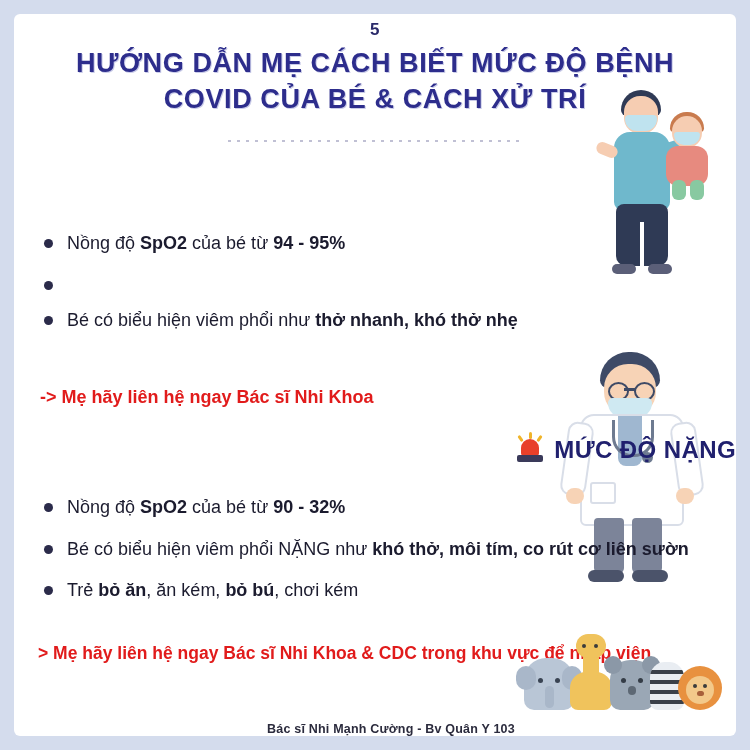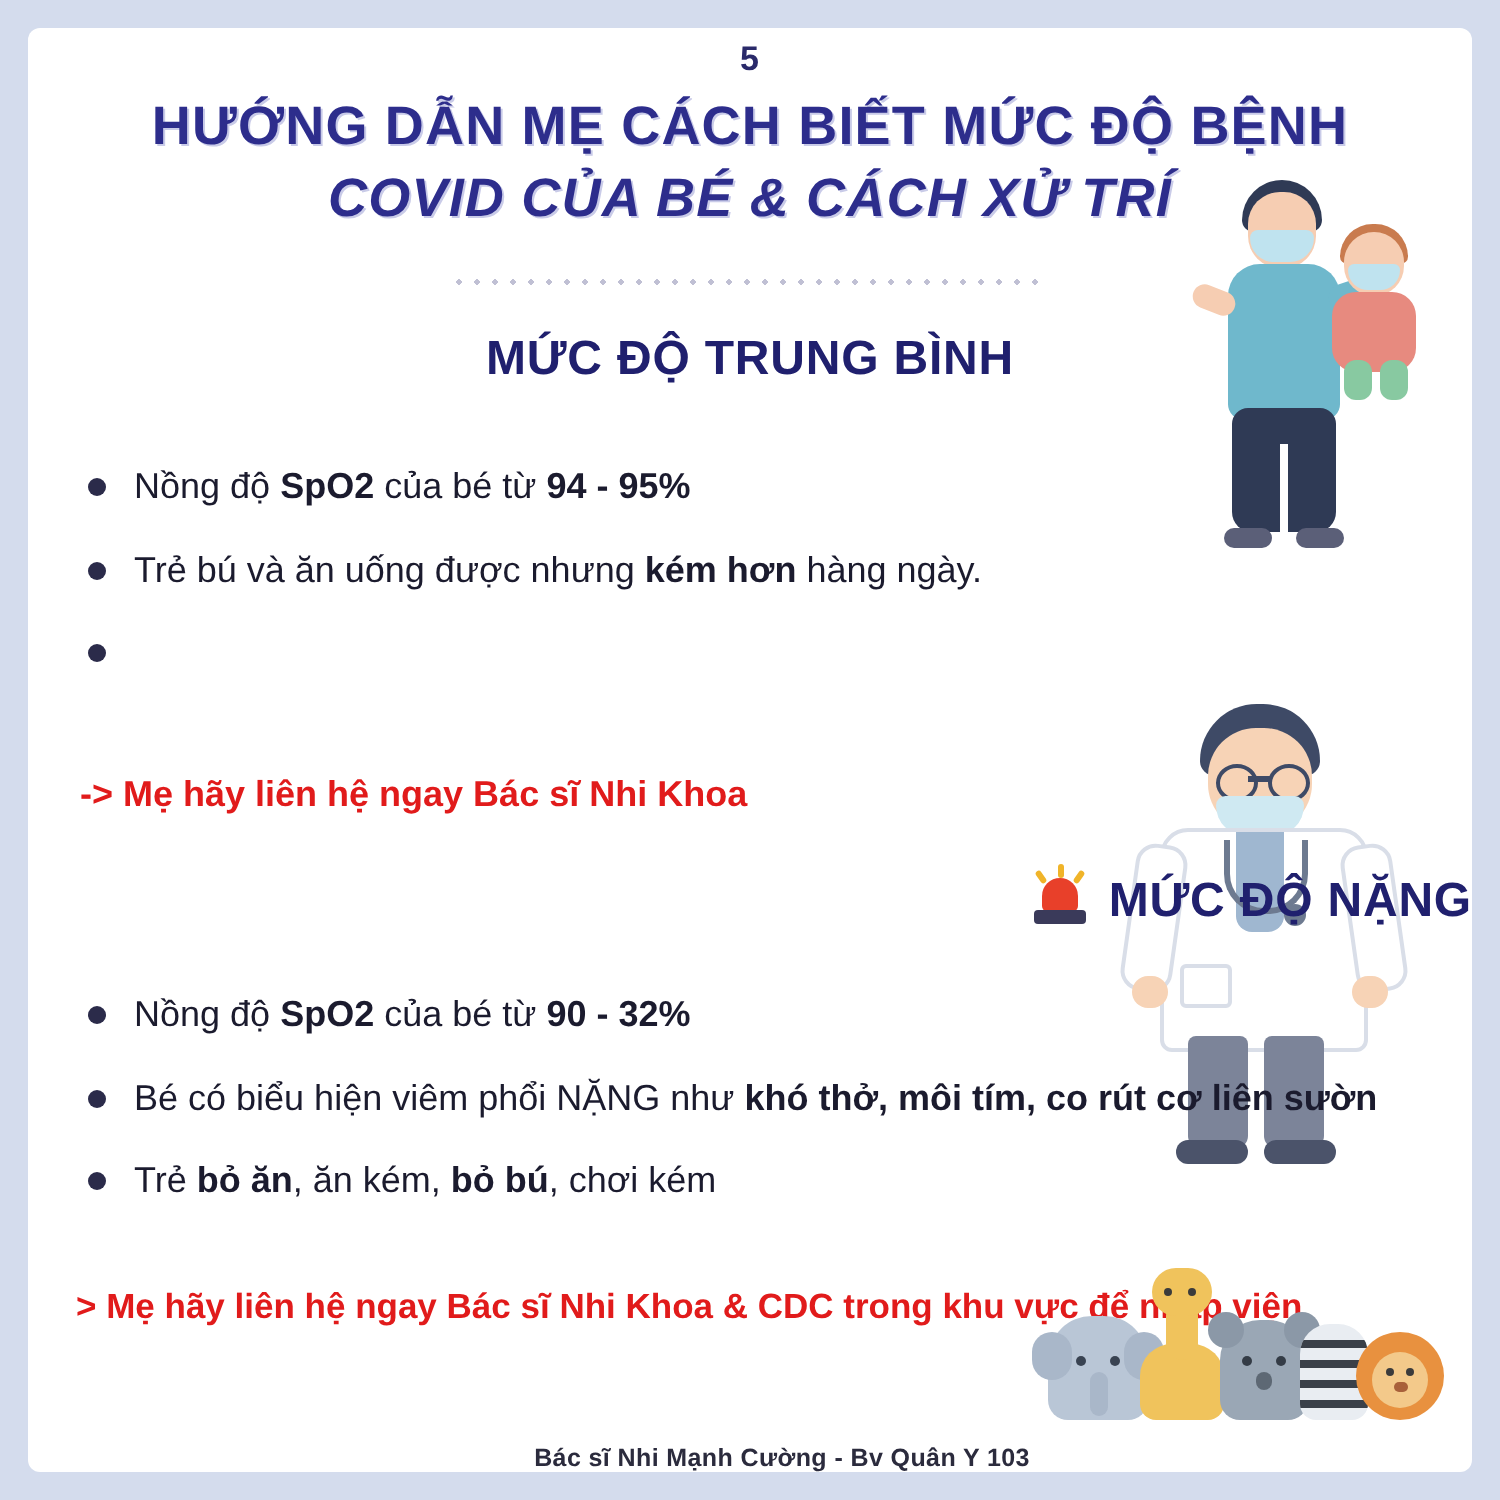--- a/index.html
+++ b/index.html
@@ -26,21 +26,21 @@
   .title{
     position:absolute;top:32px;left:0;width:100%;
     text-align:center;
     color:#2d2d8c;
     font-weight:bold;
     font-size:27px;
     line-height:1.33;
     letter-spacing:.6px;
     text-shadow:1px 1px 0 #c9cbe8;
   }
-  .title .l2{display:block;font-style:italic;}
+  .title .l2{display:block;}
   .dots{
     position:absolute;top:124px;left:50%;transform:translateX(-50%);
     width:300px;height:6px;
     background-image:radial-gradient(circle, #b9b9cf 1.3px, transparent 1.4px);
     background-size:9px 6px;
     opacity:.9;
   }
   .subtitle{
     position:absolute;top:152px;left:0;width:100%;
     text-align:center;
@@ -181,21 +181,20 @@
 
   <div class="page-number">5</div>
 
   <div class="title">
     <span>HƯỚNG DẪN MẸ CÁCH BIẾT MỨC ĐỘ  BỆNH</span>
     <span class="l2">COVID CỦA BÉ &amp; CÁCH XỬ TRÍ</span>
   </div>
 
   <div class="dots"></div>
 
-  <div class="subtitle">MỨC ĐỘ TRUNG BÌNH</div>
 
   <div class="mom">
     <div class="hair"></div>
     <div class="head"></div>
     <div class="mask"></div>
     <div class="torso"></div>
     <div class="armL"></div>
     <div class="armR"></div>
     <div class="pants"></div>
     <div class="leg-split"></div>
@@ -211,24 +210,24 @@
     </div>
   </div>
 
   <div class="bullets b1">
     <div class="row">
       <span class="dot"></span>
       <span class="txt"><span>Nồng độ </span><b>SpO2</b><span> của bé từ </span><b>94 - 95%</b><span></span></span>
     </div>
     <div class="row">
       <span class="dot"></span>
-      <span class="txt"><span>Trẻ bú và ăn uống được nhưng </span><b>kém hơn</b><span> hàng ngày.</span><b></b><span></span></span>
-    </div>
-    <div class="row">
-      <span class="dot"></span>
+    </div>
+    <div class="row">
+      <span class="dot"></span>
+      <span class="txt"><span>Bé có biểu hiện viêm phổi như </span><b>thở nhanh, khó thở nhẹ</b><span></span><b></b><span></span></span>
     </div>
   </div>
 
   <div class="alert a1">-&gt; Mẹ hãy liên hệ ngay Bác sĩ Nhi Khoa</div>
 
   <div class="doc">
     <div class="dhair"></div>
     <div class="dhead"></div>
     <div class="glassL"></div>
     <div class="glassR"></div>

